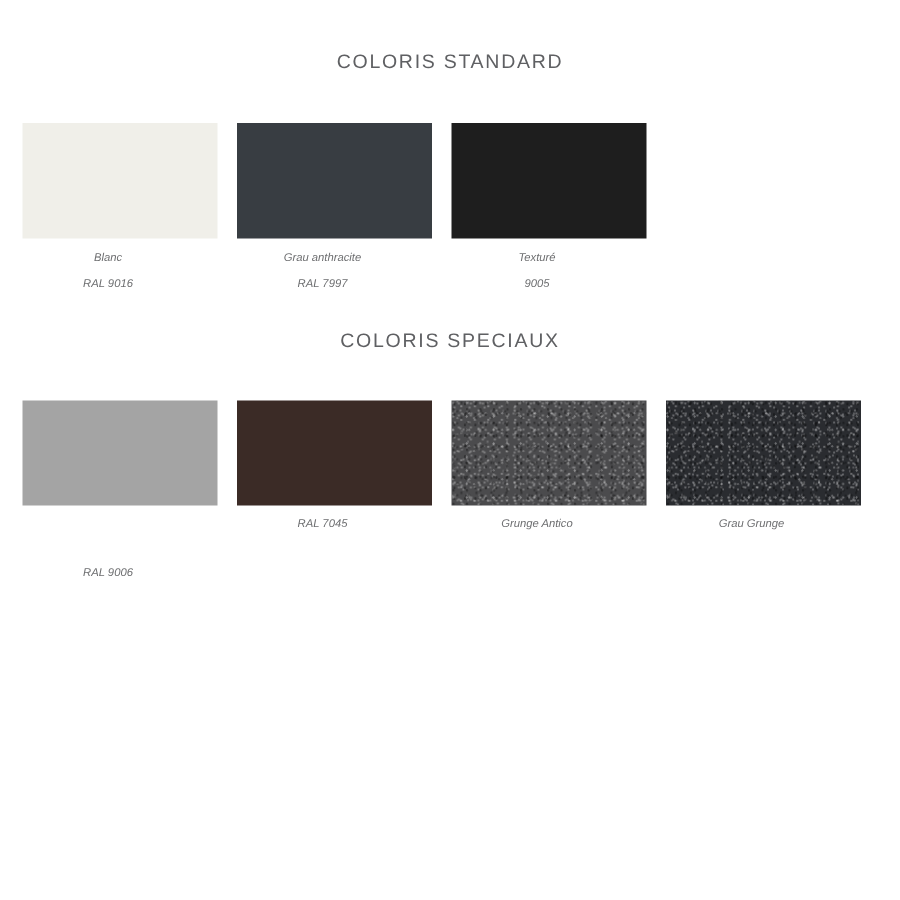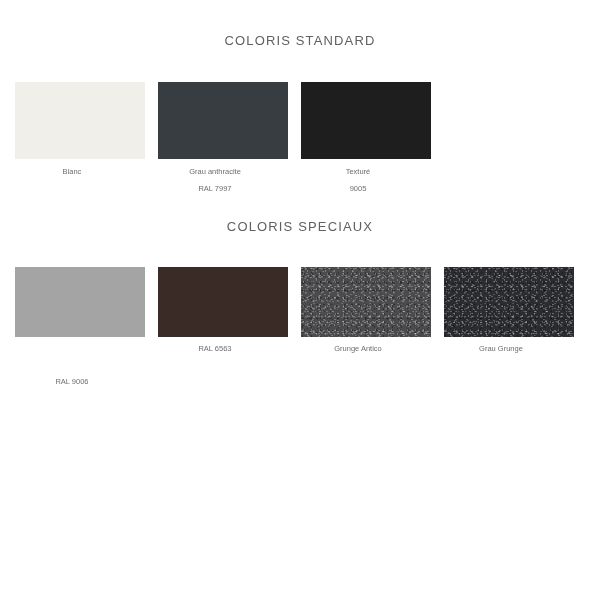--- a/index.html
+++ b/index.html
@@ -41,20 +41,21 @@
     display: flex;
     flex-wrap: wrap;
     align-items: flex-start;
     padding-left: 15px;
   }
 
   .swatch-cell {
     width: 114px;
     margin-right: 29px;
     box-sizing: border-box;
+    font-style: italic;
   }
   .swatch-cell.last-in-row { margin-right: 0; }
 
   .swatch-chip {
     width: 130px;
     height: 77px;
     display: block;
     background-color: #cccccc;
   }
 
@@ -125,20 +126,21 @@
 
   <section id="section-standard">
 
     <h2 class="section-title" style="color: rgb(95, 96, 99);">COLORIS STANDARD</h2>
 
     <div class="swatch-row" id="row-standard">
 
       <div class="swatch-cell">
         <span class="swatch-chip" id="chip-s0" style="background-color: rgb(240, 239, 233);"></span>
         <span class="swatch-label swatch-name" style="color: rgb(109, 110, 112);">Blanc</span>
+        <span class="swatch-label swatch-code" style="color: rgb(109, 110, 112);">RAL 9016</span>
       </div>
 
       <div class="swatch-cell">
         <span class="swatch-chip" id="chip-s1" style="background-color: rgb(56, 61, 66);"></span>
         <span class="swatch-label swatch-name" style="color: rgb(109, 110, 112);">Grau anthracite</span>
         <span class="swatch-label swatch-code" style="color: rgb(109, 110, 112);">RAL 7997</span>
       </div>
 
       <div class="swatch-cell last-in-row">
         <span class="swatch-chip" id="chip-s2" style="background-color: rgb(30, 30, 30);"></span>
@@ -155,21 +157,21 @@
 
     <div class="swatch-row" id="row-speciaux">
 
       <div class="swatch-cell small">
         <span class="swatch-chip" id="chip-p0" style="background-color: rgb(164, 164, 164);"></span>
         <span class="swatch-label swatch-name" style="color: rgb(109, 110, 112); margin-top: 33px;">RAL 9006</span>
       </div>
 
       <div class="swatch-cell small">
         <span class="swatch-chip" id="chip-p1" style="background-color: rgb(59, 43, 38);"></span>
-        <span class="swatch-label swatch-name" style="color: rgb(109, 110, 112);">RAL 6563</span>
+        <span class="swatch-label swatch-name" style="color: rgb(109, 110, 112);">RAL 7045</span>
       </div>
 
       <div class="swatch-cell small">
         <span class="swatch-chip chip-texture" id="chip-p2" style="background-color: rgb(75, 75, 77);"></span>
         <span class="swatch-label swatch-name" style="color: rgb(109, 110, 112);">Grunge Antico</span>
       </div>
 
       <div class="swatch-cell small last-in-row">
         <span class="swatch-chip chip-texture" id="chip-p3" style="background-color: rgb(42, 44, 48);"></span>
         <span class="swatch-label swatch-name" style="color: rgb(109, 110, 112);">Grau Grunge</span>

